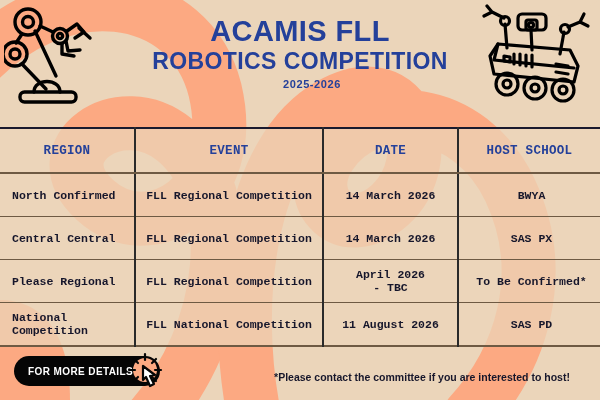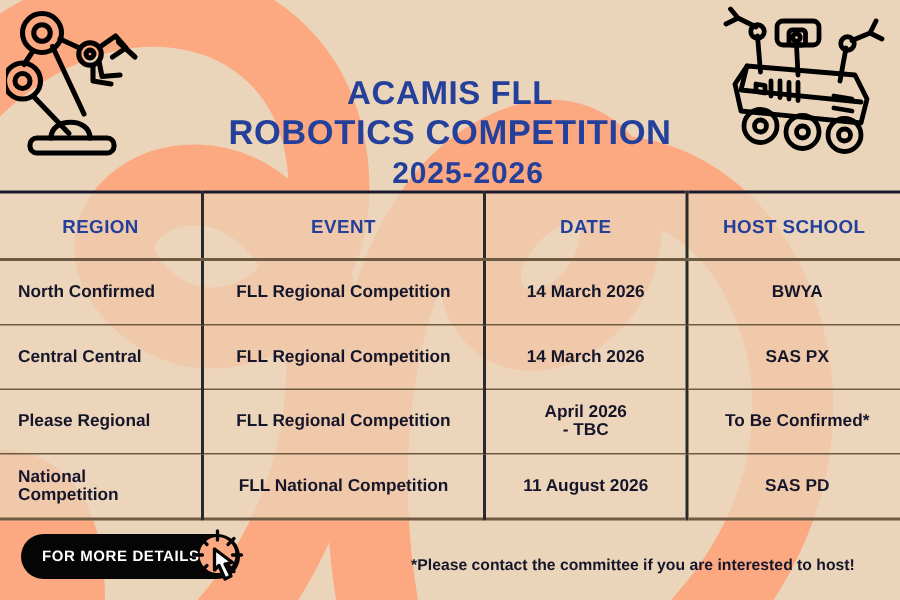--- a/index.html
+++ b/index.html
@@ -36,42 +36,43 @@
     width: 600px;
     z-index: 3;
     text-align: center;
     line-height: 1.18;
   }
   #title-line-1, #title-line-2 {
     color: #24409A;
     font-weight: bold;
     letter-spacing: 0.4px;
   }
-  #title-line-1 { font-size: 22px; margin-top: 35px; }
+  #title-line-1 { font-size: 29px; }
   #title-line-2 { font-size: 23px; }
   #title-years {
     color: #24409A;
     font-weight: bold;
-    font-size: 20px;
+    font-size: 11px;
     margin-top: 3px;
     letter-spacing: 0.6px;
     margin-left: 24px;
   }
 
   #schedule-table {
     position: absolute;
     left: 0;
     top: 127px;
     width: 600px;
     z-index: 3;
     border-collapse: collapse;
     table-layout: fixed;
     background: rgba(235, 213, 186, 0.72);
     border-top: 2px solid #1A1A2E;
     border-bottom: 2px solid #6E5A43;
+    font-family: Liberation Mono, monospace;
   }
   #schedule-table col.c-region { width: 135px; }
   #schedule-table col.c-event  { width: 188px; }
   #schedule-table col.c-date   { width: 135px; }
   #schedule-table col.c-host   { width: 142px; }
 
   #schedule-table th,
   #schedule-table td {
     border-right: 2px solid #2A2A2A;
     border-bottom: 1.5px solid #6E5A43;

